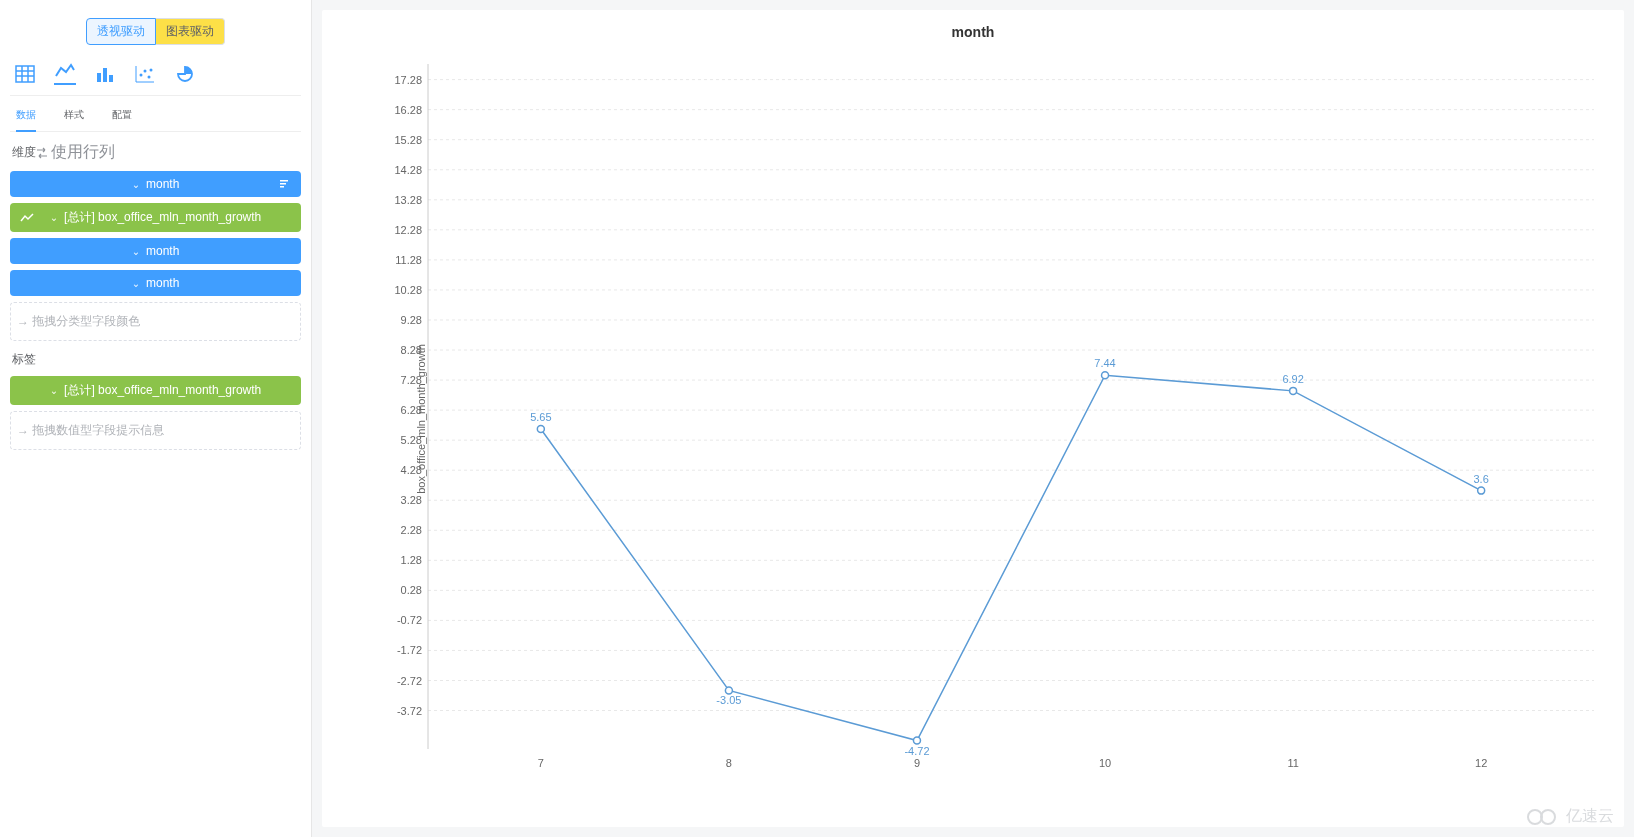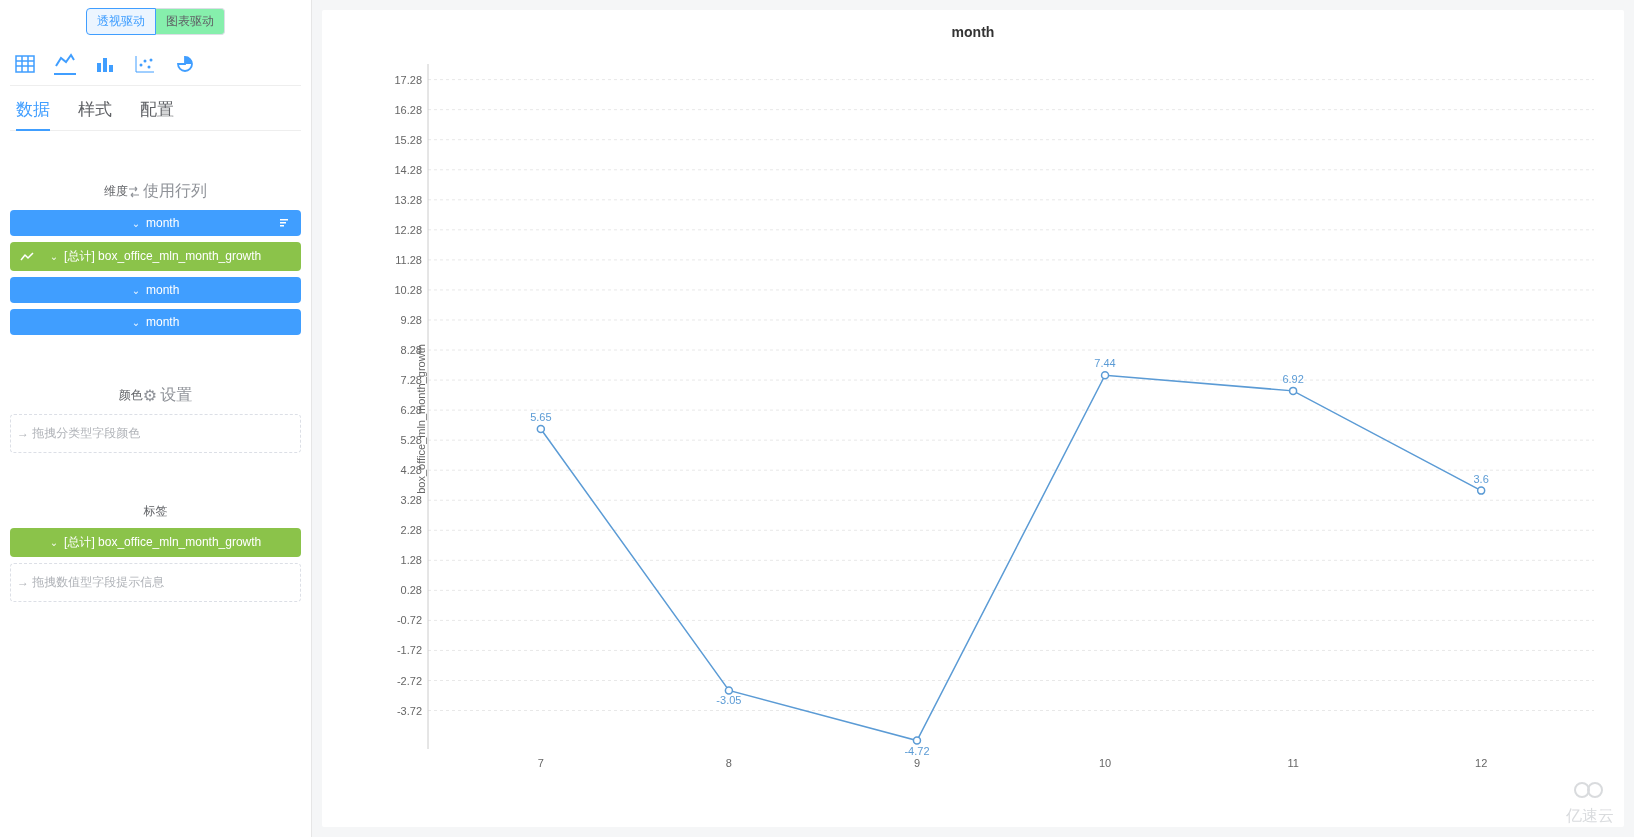--- a/index.html
+++ b/index.html
@@ -14,34 +14,34 @@
   position: relative;
 }
 .app {
   display: flex;
   height: 100%;
 }
 .sidebar {
   width: 312px;
   background: #fff;
   border-right: 1px solid #e6e6e6;
-  padding: 8px 10px;
+  padding: 18px 10px;
   display: flex;
   flex-direction: column;
   gap: 6px;
 }
 .top-toggle {
   display: flex;
   justify-content: center;
   gap: 0;
   margin-bottom: 6px;
 }
 .top-toggle button {
   border: 1px solid #409eff;
-  background: #86efac;
+  background: #fde047;
   color: #606266;
   font-size: 12px;
   padding: 4px 10px;
   cursor: pointer;
 }
 .top-toggle button:first-child {
   border-radius: 4px 0 0 4px;
   color: #409eff;
   background: #ecf5ff;
 }
@@ -70,38 +70,37 @@
   padding-bottom: 4px;
   margin-bottom: -6px;
 }
 .config-tabs {
   display: flex;
   gap: 28px;
   padding: 6px 6px 0 6px;
   border-bottom: 1px solid #eee;
 }
 .config-tabs .tab {
-  font-size: 17px;
+  font-size: 10px;
   color: #606266;
   padding-bottom: 8px;
   cursor: pointer;
 }
 .config-tabs .tab.active {
   color: #409eff;
   border-bottom: 2px solid #409eff;
   margin-bottom: -1px;
 }
 .section-header {
   display: flex;
-  justify-content: center;
+  justify-content: flex-start;
   align-items: center;
   font-size: 12px;
   color: #606266;
   padding: 4px 2px 2px 2px;
-  margin-top: 40px;
 }
 .section-header .act {
   color: #909399;
   font-size: 16px;
   cursor: pointer;
   display: flex;
   align-items: center;
   gap: 3px;
 }
 .pill {
@@ -185,21 +184,20 @@
   position: absolute;
   right: 20px;
   bottom: 10px;
   color: #c9ccd0;
   font-size: 16px;
   font-weight: 500;
   display: flex;
   align-items: center;
   gap: 6px;
   opacity: .7;
-  flex-direction: column;
 }
 .watermark .rings {
   display: inline-flex;
 }
 </style>
 </head>
 <body>
 
 <div class="app">
   <aside class="sidebar">
@@ -287,27 +285,20 @@
 
     <div class="pill blue">
       <span class="chev">⌄</span>
       <span>month</span>
     </div>
     <div class="pill blue">
       <span class="chev">⌄</span>
       <span>month</span>
     </div>
 
-    <div class="section-header">
-      <span>颜色</span>
-      <span class="act">
-        <span>⚙</span>
-        <span>设置</span>
-      </span>
-    </div>
     <div class="drop-zone">
       <span>→ </span><span>拖拽分类型字段颜色</span>
     </div>
 
     <div class="section-header">
       <span>标签</span>
     </div>
     <div class="pill green">
       <span class="chev">⌄</span>
       <span>[总计] box_office_mln_month_growth</span>

